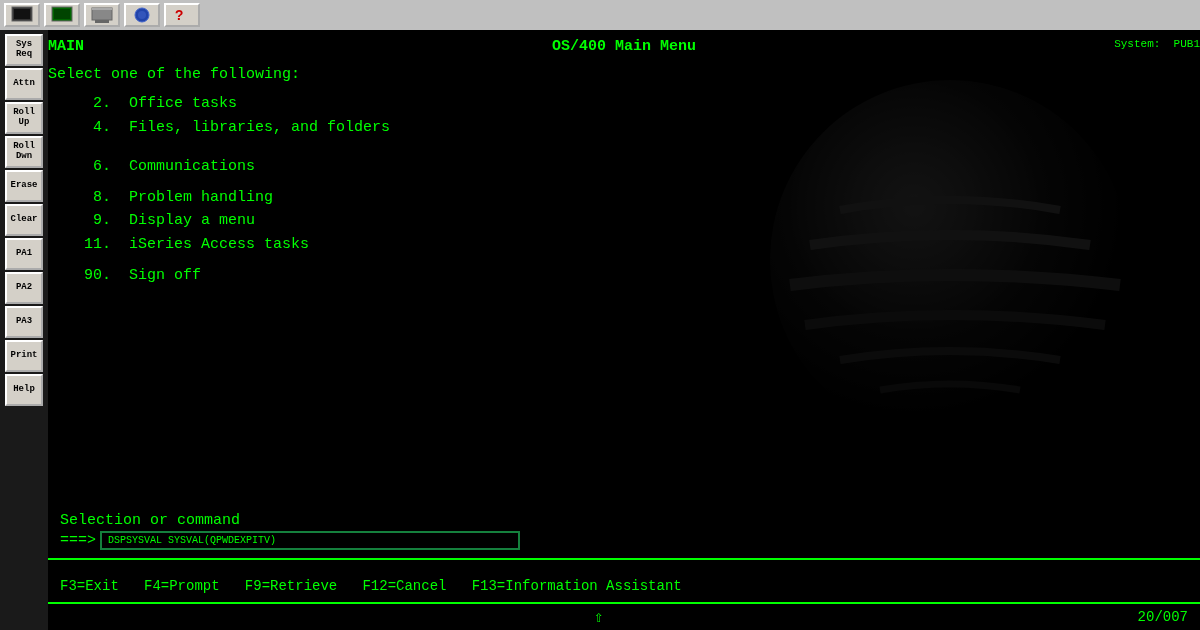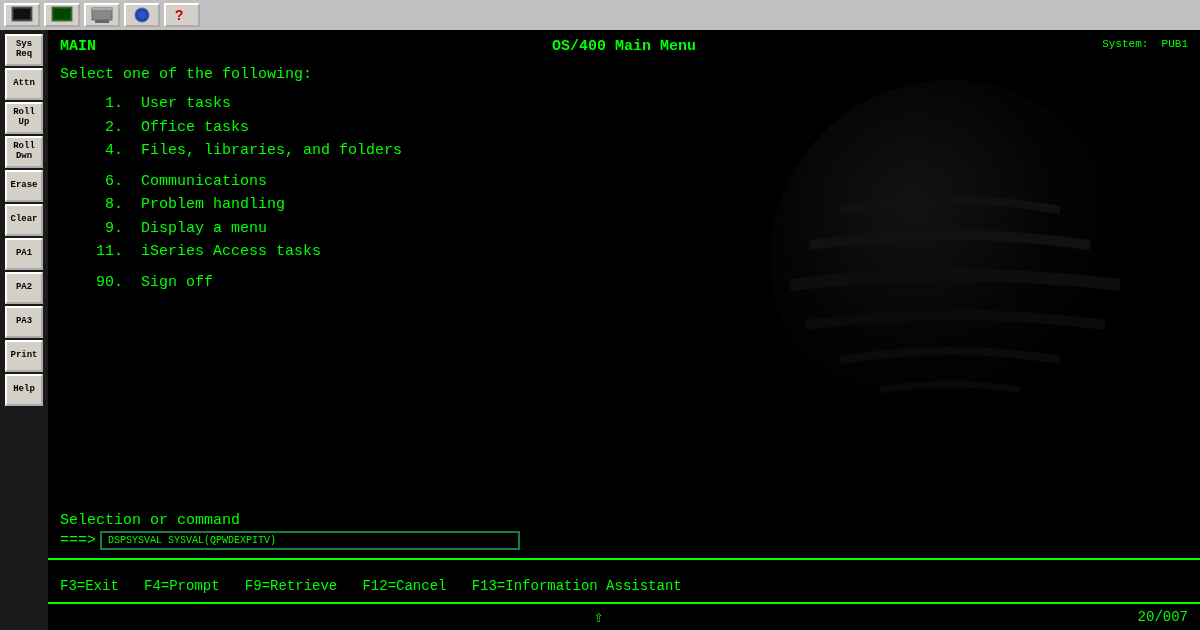--- a/index.html
+++ b/index.html
@@ -66,21 +66,21 @@
       display: flex;
       align-items: center;
       justify-content: center;
       line-height: 1.1;
     }
 
     
     #terminal {
       flex: 1;
       background: #000;
-      padding: 8px 12px;
+      padding: 8px 0;
       position: relative;
       overflow: hidden;
     }
 
     
     #globe-bg {
       position: absolute;
       right: 60px;
       top: 40px;
       width: 380px;
@@ -286,25 +286,24 @@
       <span class="term-system">
         <span>System:</span>&nbsp;&nbsp;<span>PUB1</span>
       </span>
     </div>
 
     <div style="margin-top: 8px; position:relative; z-index:2;">
       <span class="term-text">Select one of the following:</span>
     </div>
 
     <div style="margin-top: 6px; position:relative; z-index:2;">
-      <div class="term-text">&nbsp;&nbsp;&nbsp;&nbsp;&nbsp;1.  User tasks</div>
       <div class="term-text">&nbsp;&nbsp;&nbsp;&nbsp;&nbsp;2.  Office tasks</div>
       <div class="term-text" style="margin-top:0;">&nbsp;&nbsp;&nbsp;&nbsp;&nbsp;4.  Files, libraries, and folders</div>
-      <div class="term-text" style="margin-top:8px;">&nbsp;&nbsp;&nbsp;&nbsp;&nbsp;6.  Communications</div>
-      <div class="term-text" style="">&nbsp;&nbsp;&nbsp;&nbsp;&nbsp;8.  Problem handling</div>
+      <div class="term-text" style="margin-top:16px;">&nbsp;&nbsp;&nbsp;&nbsp;&nbsp;6.  Communications</div>
+      <div class="term-text" style="margin-top:8px;">&nbsp;&nbsp;&nbsp;&nbsp;&nbsp;8.  Problem handling</div>
       <div class="term-text">&nbsp;&nbsp;&nbsp;&nbsp;&nbsp;9.  Display a menu</div>
       <div class="term-text">&nbsp;&nbsp;&nbsp;&nbsp;11.  iSeries Access tasks</div>
       <div class="term-text" style="margin-top:8px;">&nbsp;&nbsp;&nbsp;&nbsp;90.  Sign off</div>
     </div>
 
     <div id="cmd-area">
       <div class="cmd-label">Selection or command</div>
       <div class="cmd-input-row">
         <span class="cmd-prompt">===&gt;</span>
         <input class="cmd-input-box" type="text" value="DSPSYSVAL SYSVAL(QPWDEXPITV)" style="">

